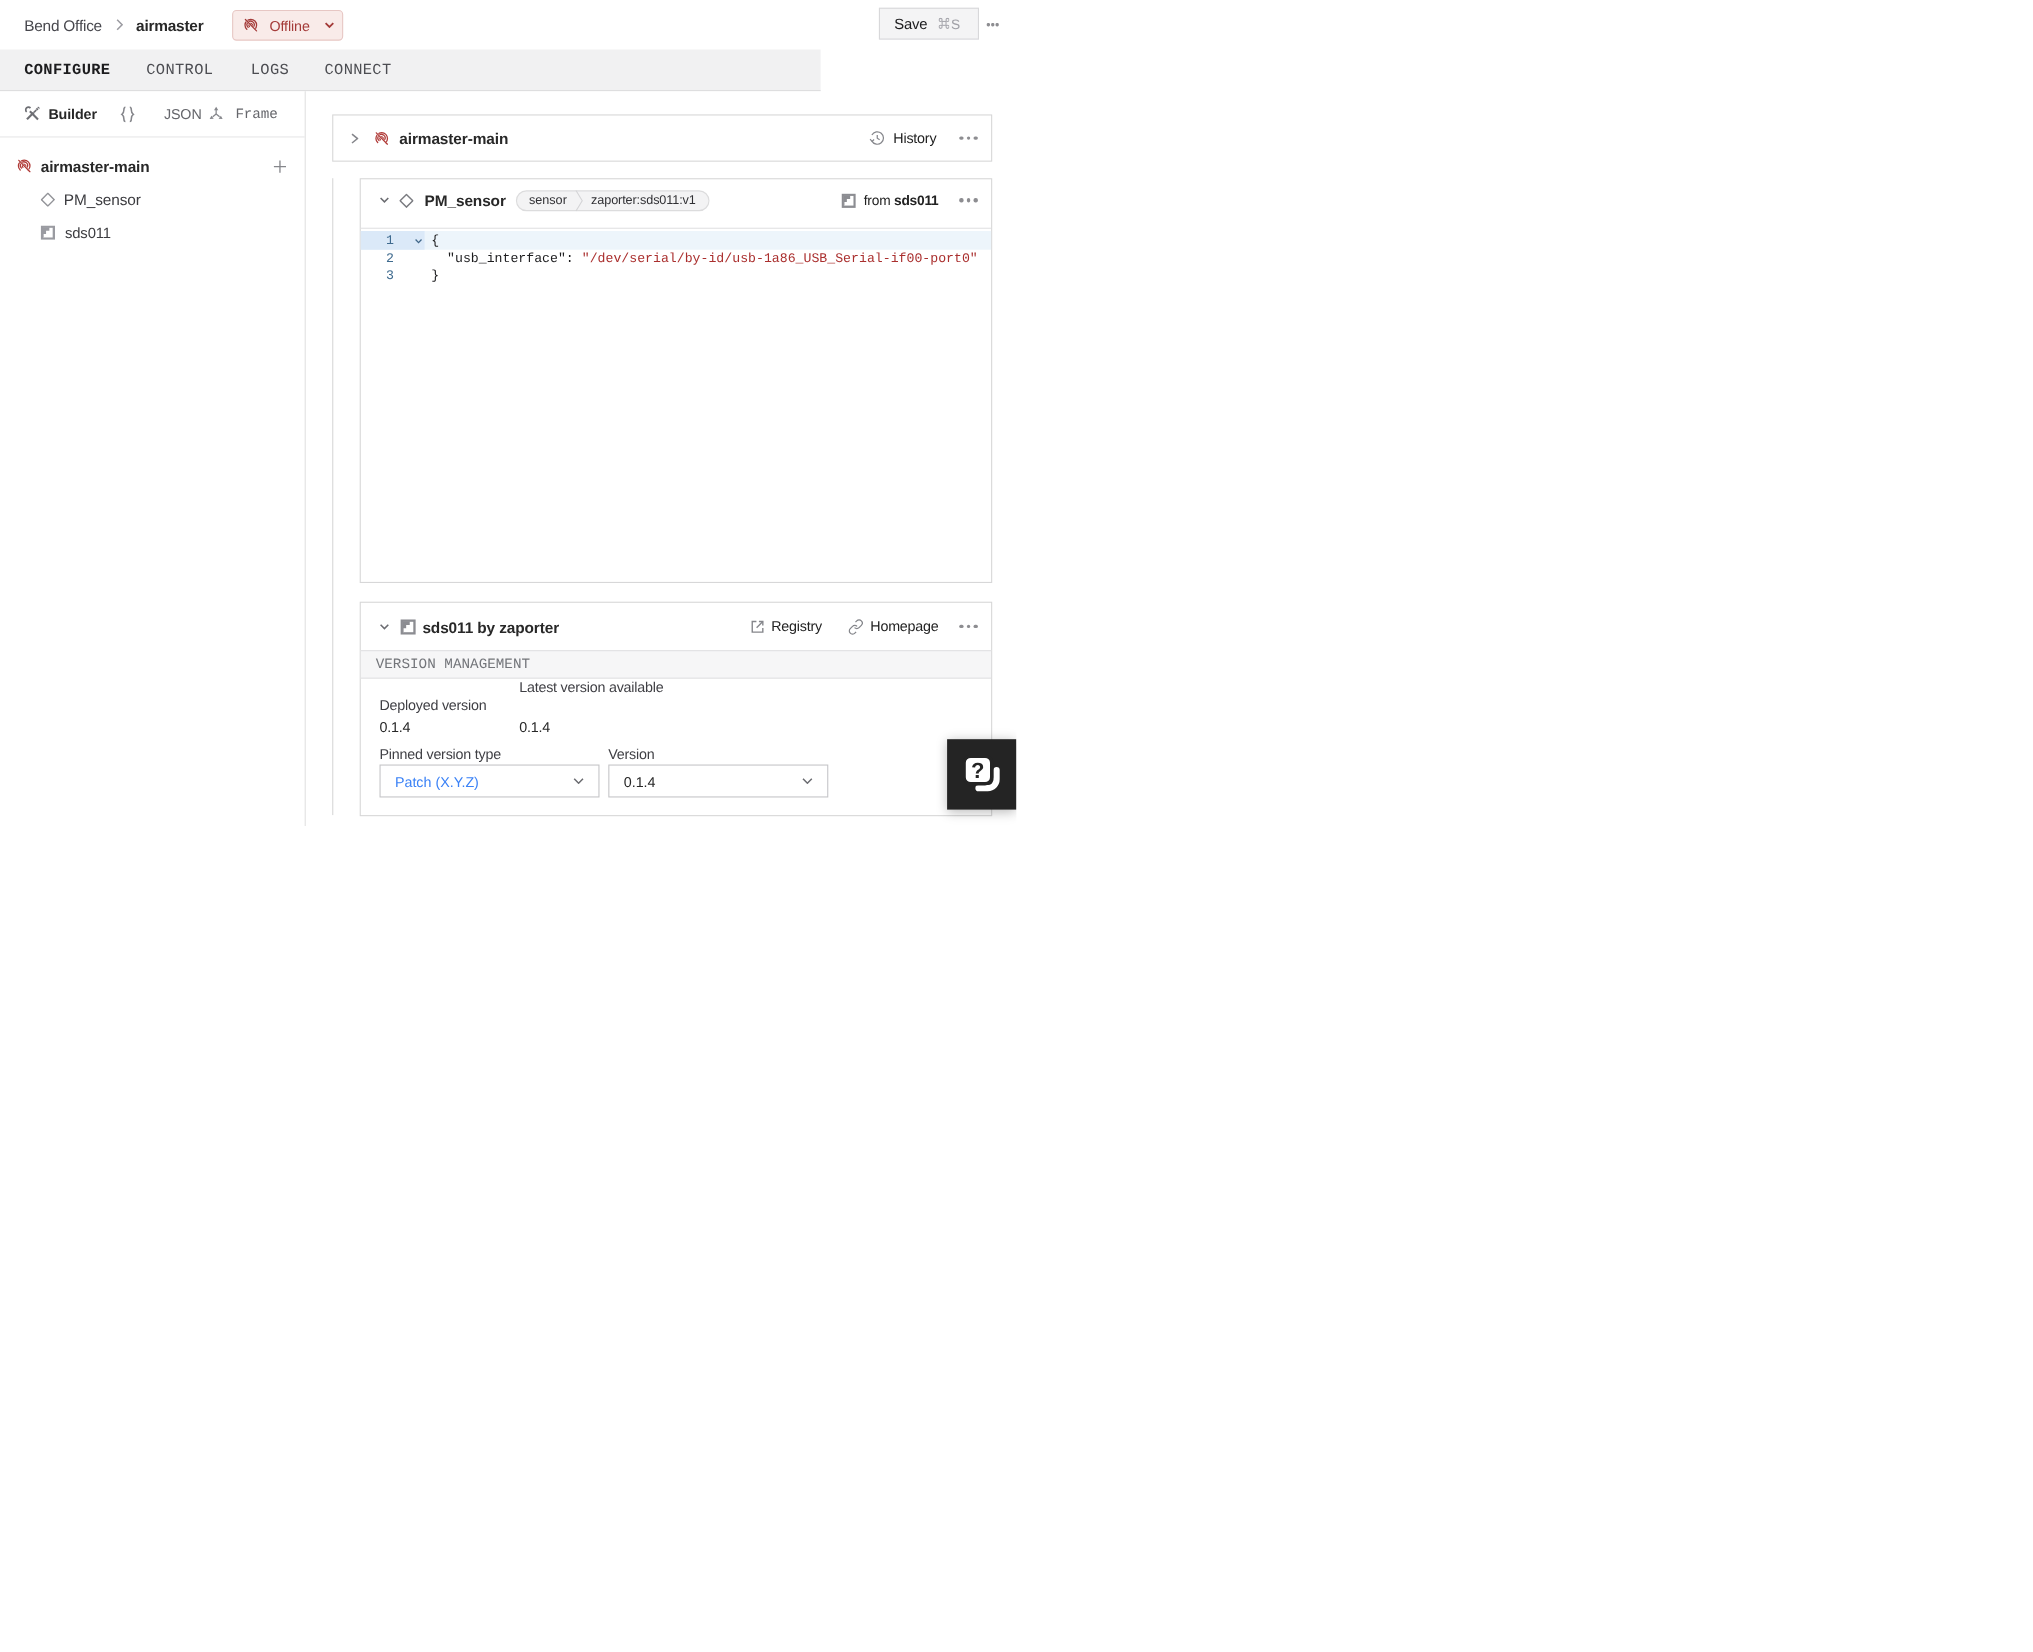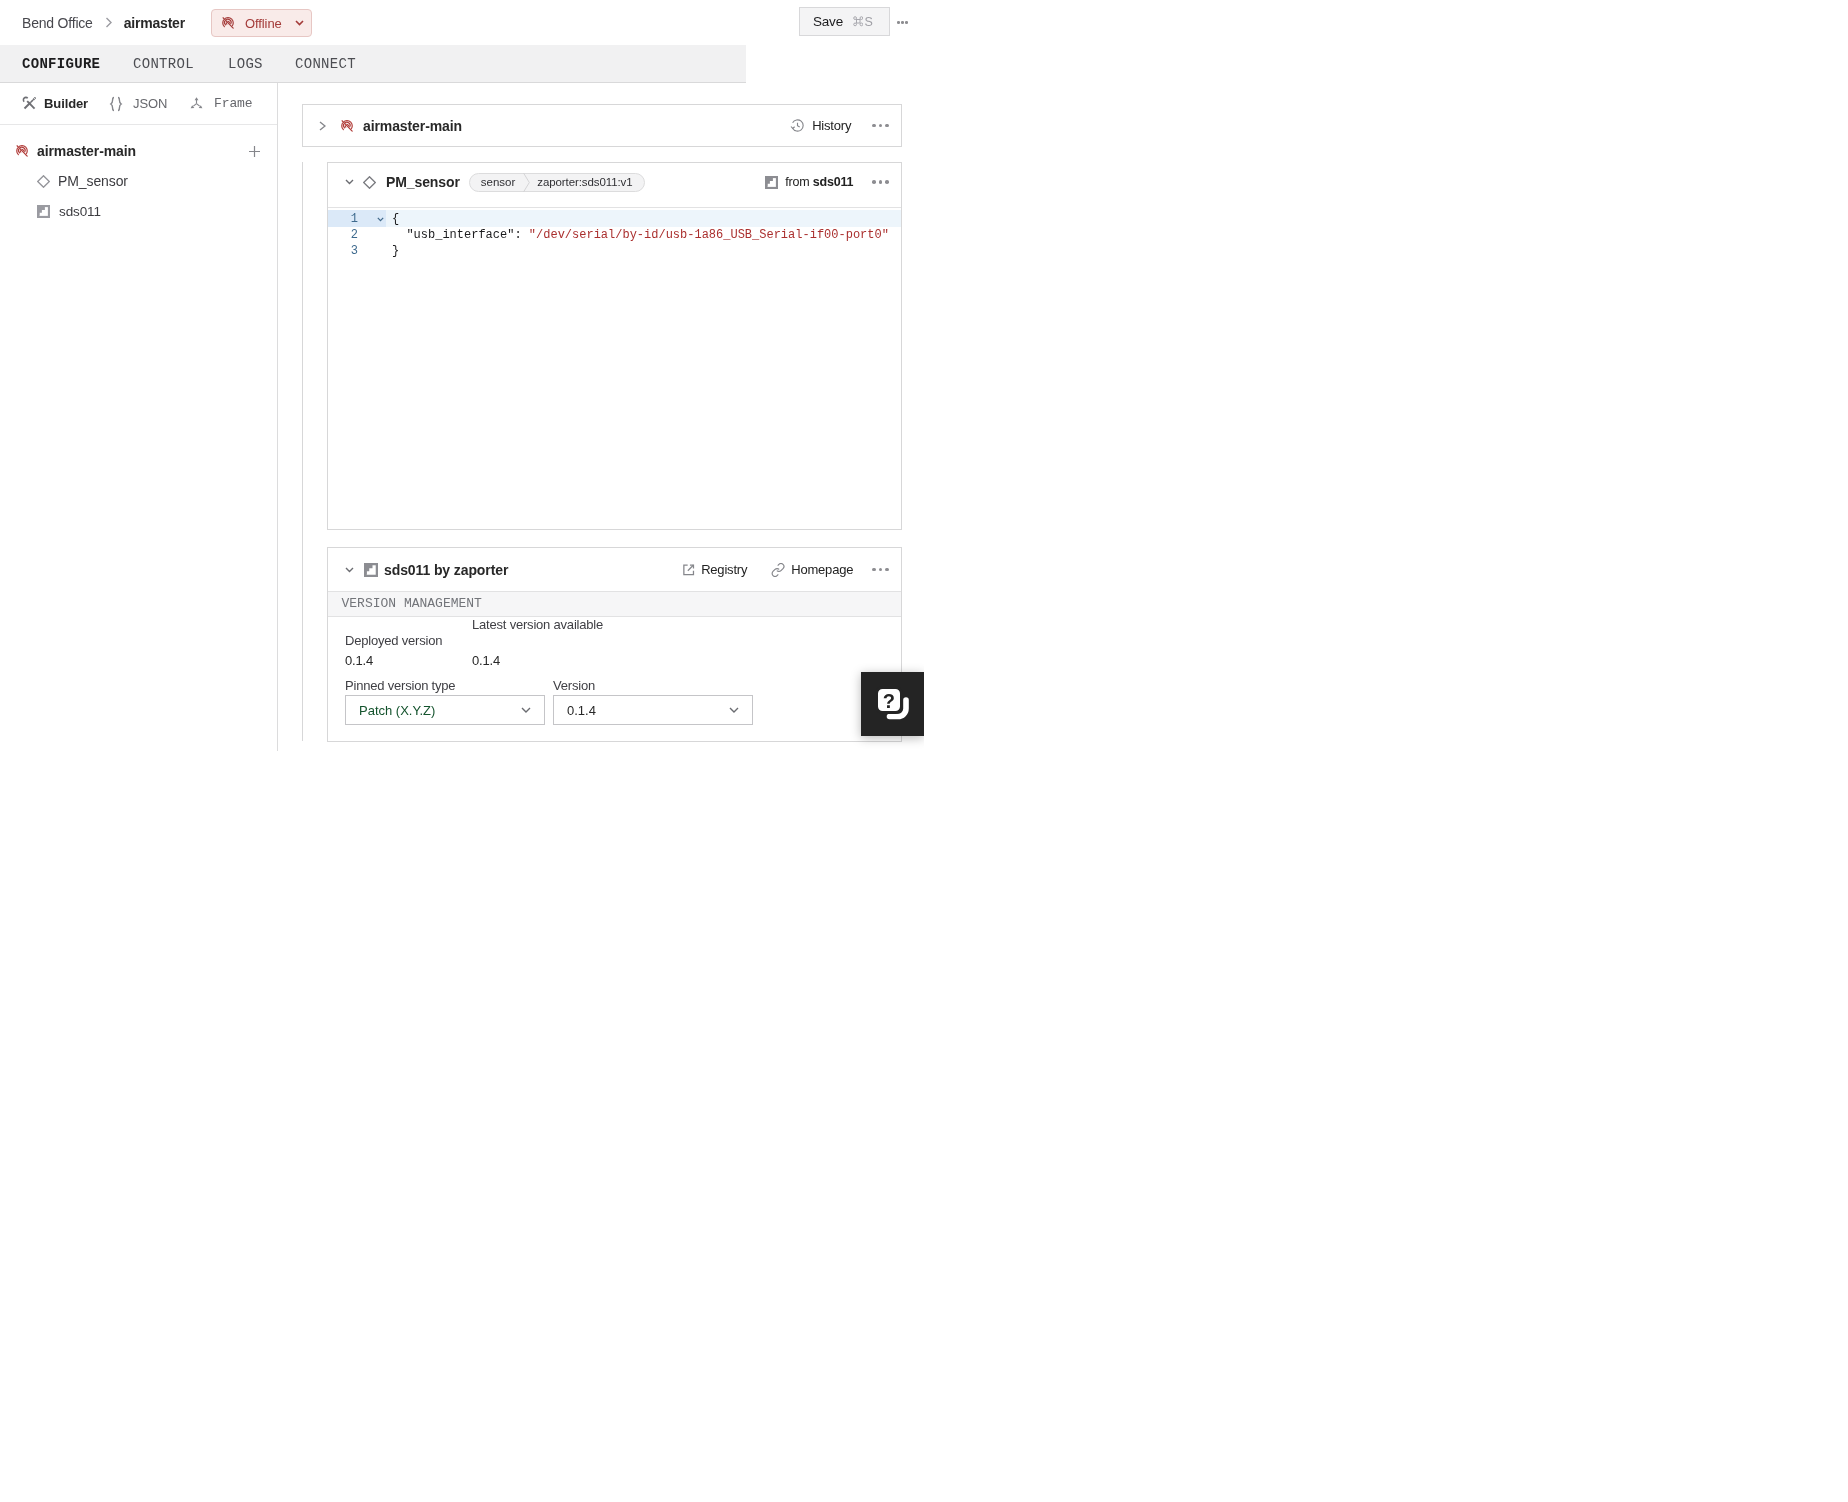--- a/index.html
+++ b/index.html
@@ -26,21 +26,21 @@
 #tabs { position:absolute; left:0; top:45px; width:746px; height:38px; background:#f1f1f2; border-bottom:1px solid #d9d9da; }
 #tabs .tab { position:absolute; top:0; height:37px; display:flex; align-items:center; font-family:"Liberation Mono",monospace; font-size:14px; letter-spacing:0.3px; color:#4c4d52; }
 #tabs .tab.on { color:#1c1c1e; font-weight:bold; }
 
 
 #side { position:absolute; left:0; top:83px; width:278px; height:668px; background:#fff; border-right:1px solid #dcdcdd; }
 #viewrow { position:absolute; left:0; top:0; width:277px; height:42px; border-bottom:1px solid #e7e7e8; }
 .vitem { position:absolute; top:0; height:41px; display:flex; align-items:center; }
 .vitem .lb { margin-left:7px; font-size:13px; letter-spacing:-0.1px; }
 #vb { left:22px; } #vb .lb { font-weight:bold; color:#282828; font-size:13px; }
-#vj { left:109px; } #vj .lb { color:#66676c; margin-left:10px; }
+#vj { left:109px;gap:16px; } #vj .lb { color:#66676c; margin-left:10px; }
 #vf { left:189px;font-family:Liberation Mono, monospace; } #vf .lb { color:#66676c; margin-left:10px; }
 .trow { position:absolute; display:flex; align-items:center; }
 .trow .lb { letter-spacing:-0.2px; }
 
 
 #main { position:absolute; left:278px; top:83px; width:646px; height:668px; background:#fff; }
 .card { position:absolute; background:#fff; border:1px solid #d7d7d8; }
 .dots { display:flex; }
 .dots i { width:3.6px; height:3.6px; border-radius:50%; background:#8d8d91; margin-left:3px; }
 .dots i:first-child { margin-left:0; }
@@ -297,21 +297,21 @@
           <i></i>
         </span>
     </div>
     <div id="vband">VERSION MANAGEMENT</div>
     <div class="flab" style="position:absolute; left:17px; top:85px;">Deployed version</div>
     <div class="flab" style="position:absolute; left:144px; top:69px;">Latest version available</div>
     <div class="fval" style="position:absolute; left:17px; top:105px;">0.1.4</div>
     <div class="fval" style="position:absolute; left:144px; top:105px;">0.1.4</div>
     <div class="flab" style="position:absolute; left:17px; top:130px;">Pinned version type</div>
     <div class="flab" style="position:absolute; left:225px; top:130px;">Version</div>
-    <div class="selbox" style="left:17px; top:147px; width:200px; height:30px; padding-left:13px; color:#14532d; font-size:13px;">Patch (X.Y.Z)
+    <div class="selbox" style="left:17px; top:147px; width:200px; height:30px; padding-left:13px; color:#3b82f6; font-size:13px;">Patch (X.Y.Z)
       <svg style="position:absolute; right:13px;" width="10" height="6" viewBox="0 0 10 6">
           <path d="M1 1 L5 5 L9 1" fill="none" stroke="#6b6c71" stroke-width="1.4"></path>
         </svg>
     </div>
     <div class="selbox" style="left:225px; top:147px; width:200px; height:30px; padding-left:13px; color:#282828; font-size:13px;">0.1.4
       <svg style="position:absolute; right:13px;" width="10" height="6" viewBox="0 0 10 6">
           <path d="M1 1 L5 5 L9 1" fill="none" stroke="#6b6c71" stroke-width="1.4"></path>
         </svg>
     </div>
   </div>

